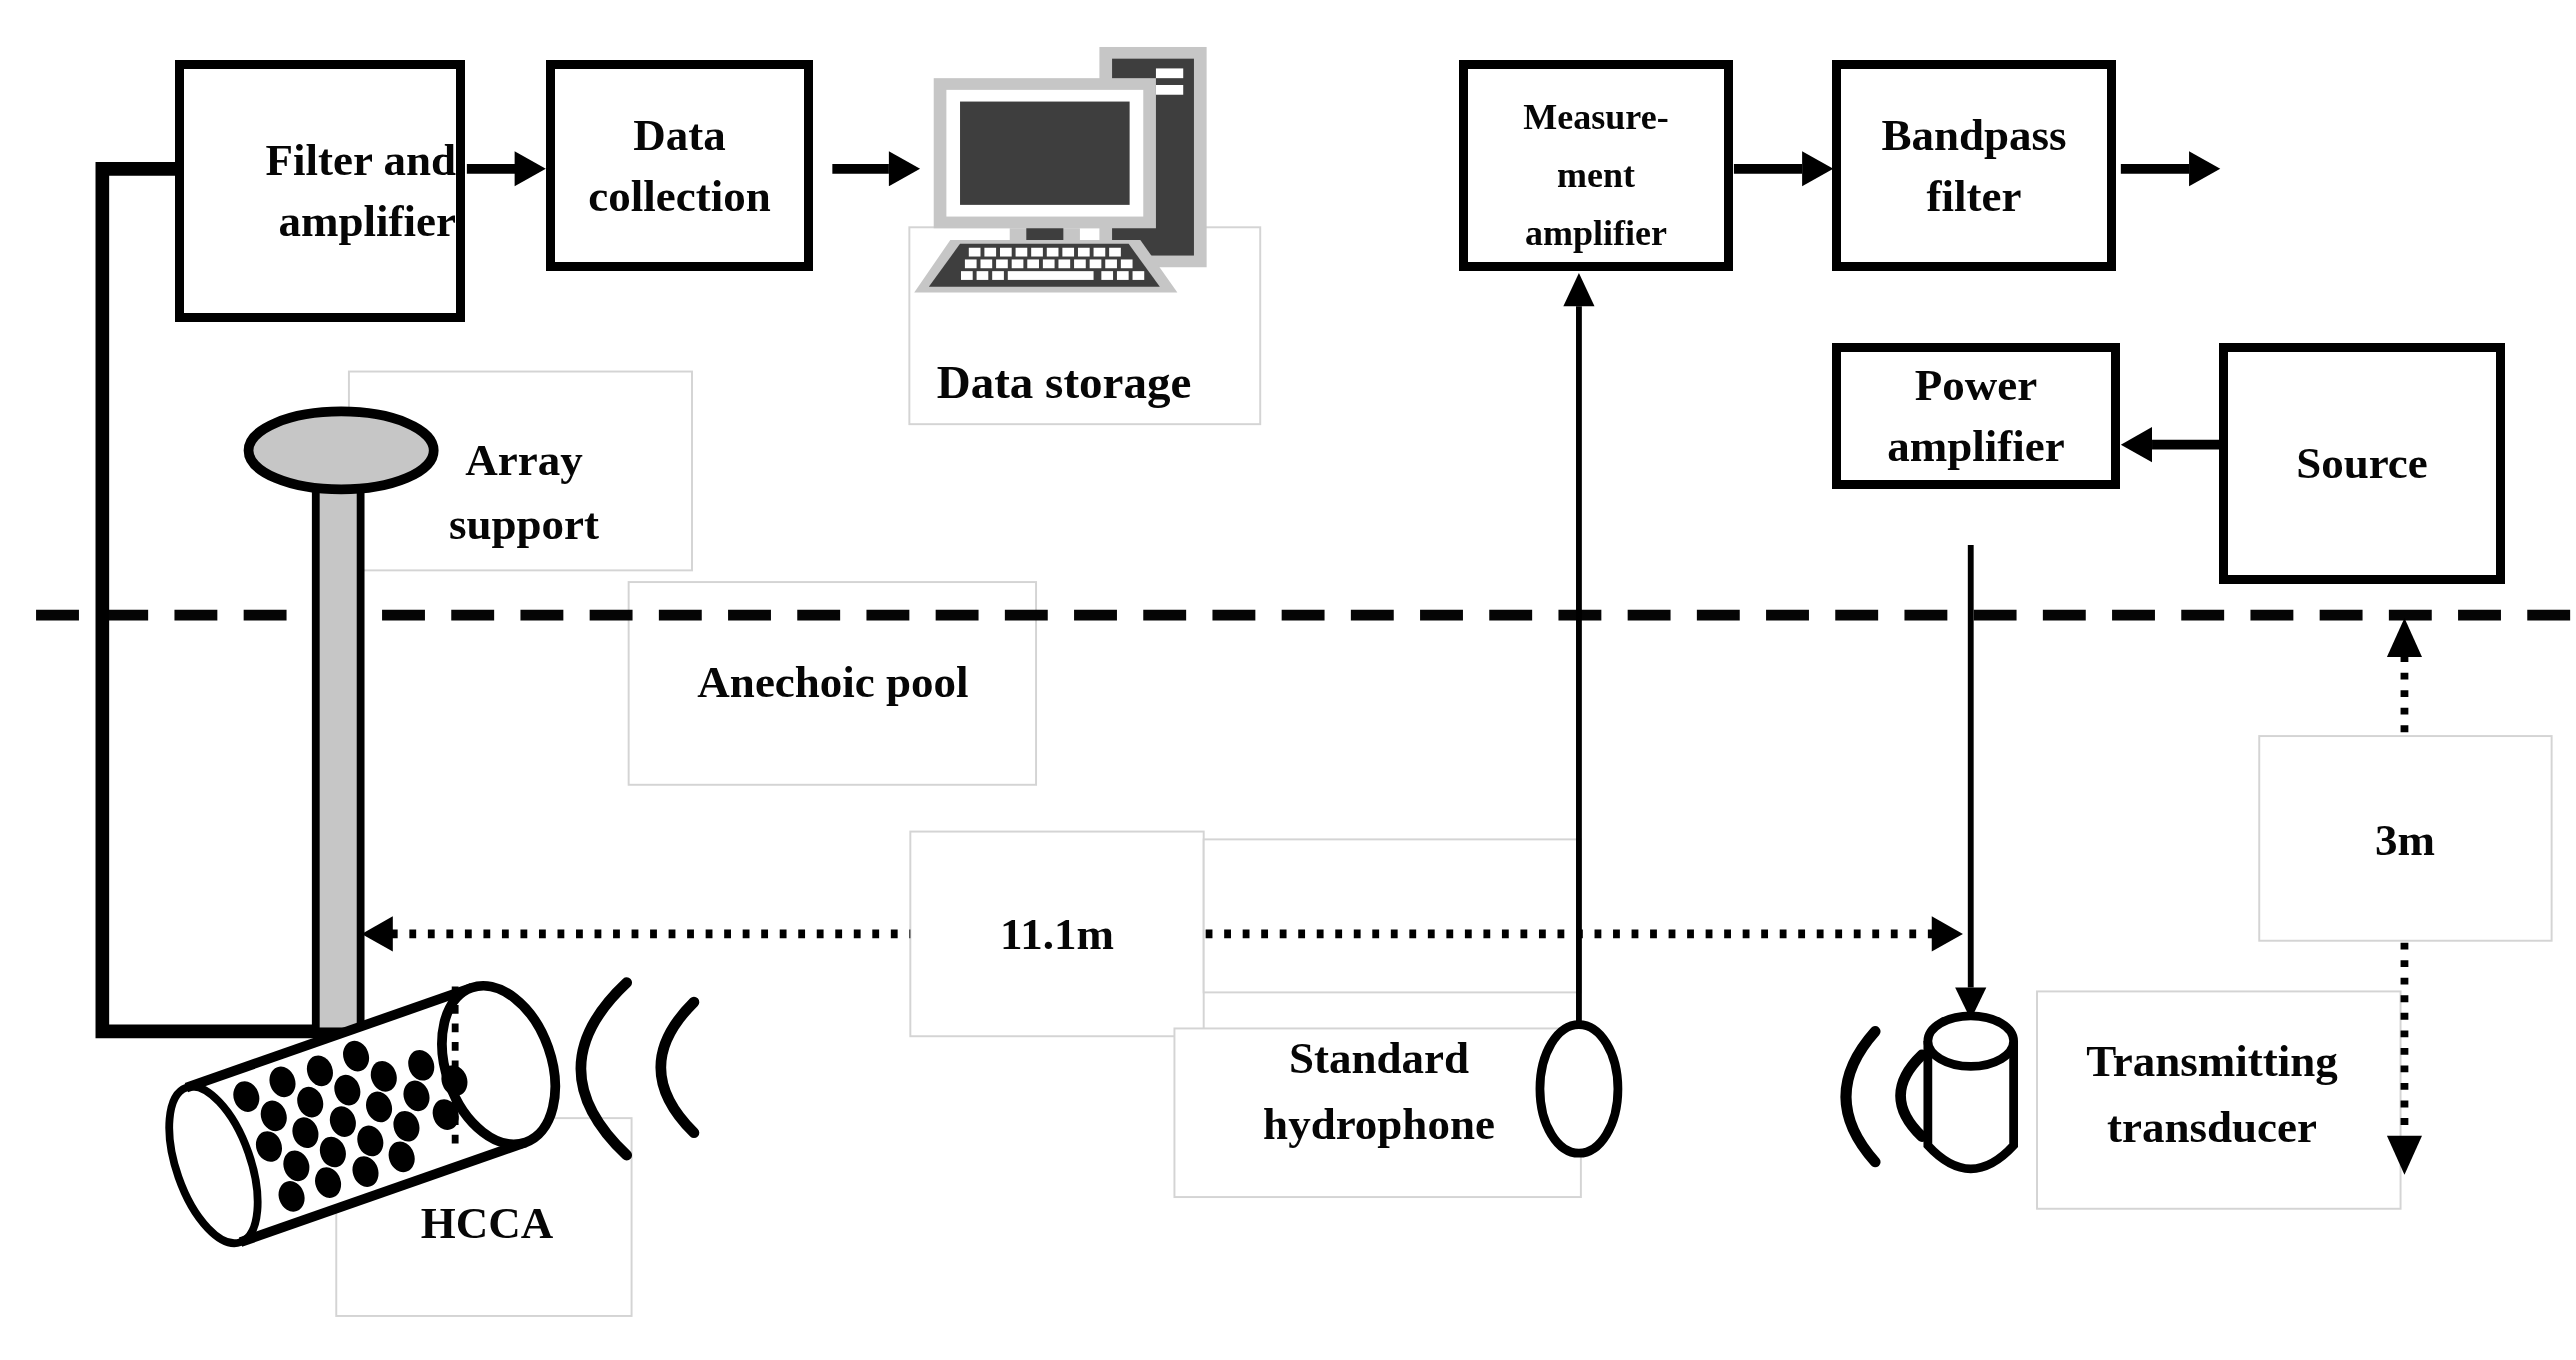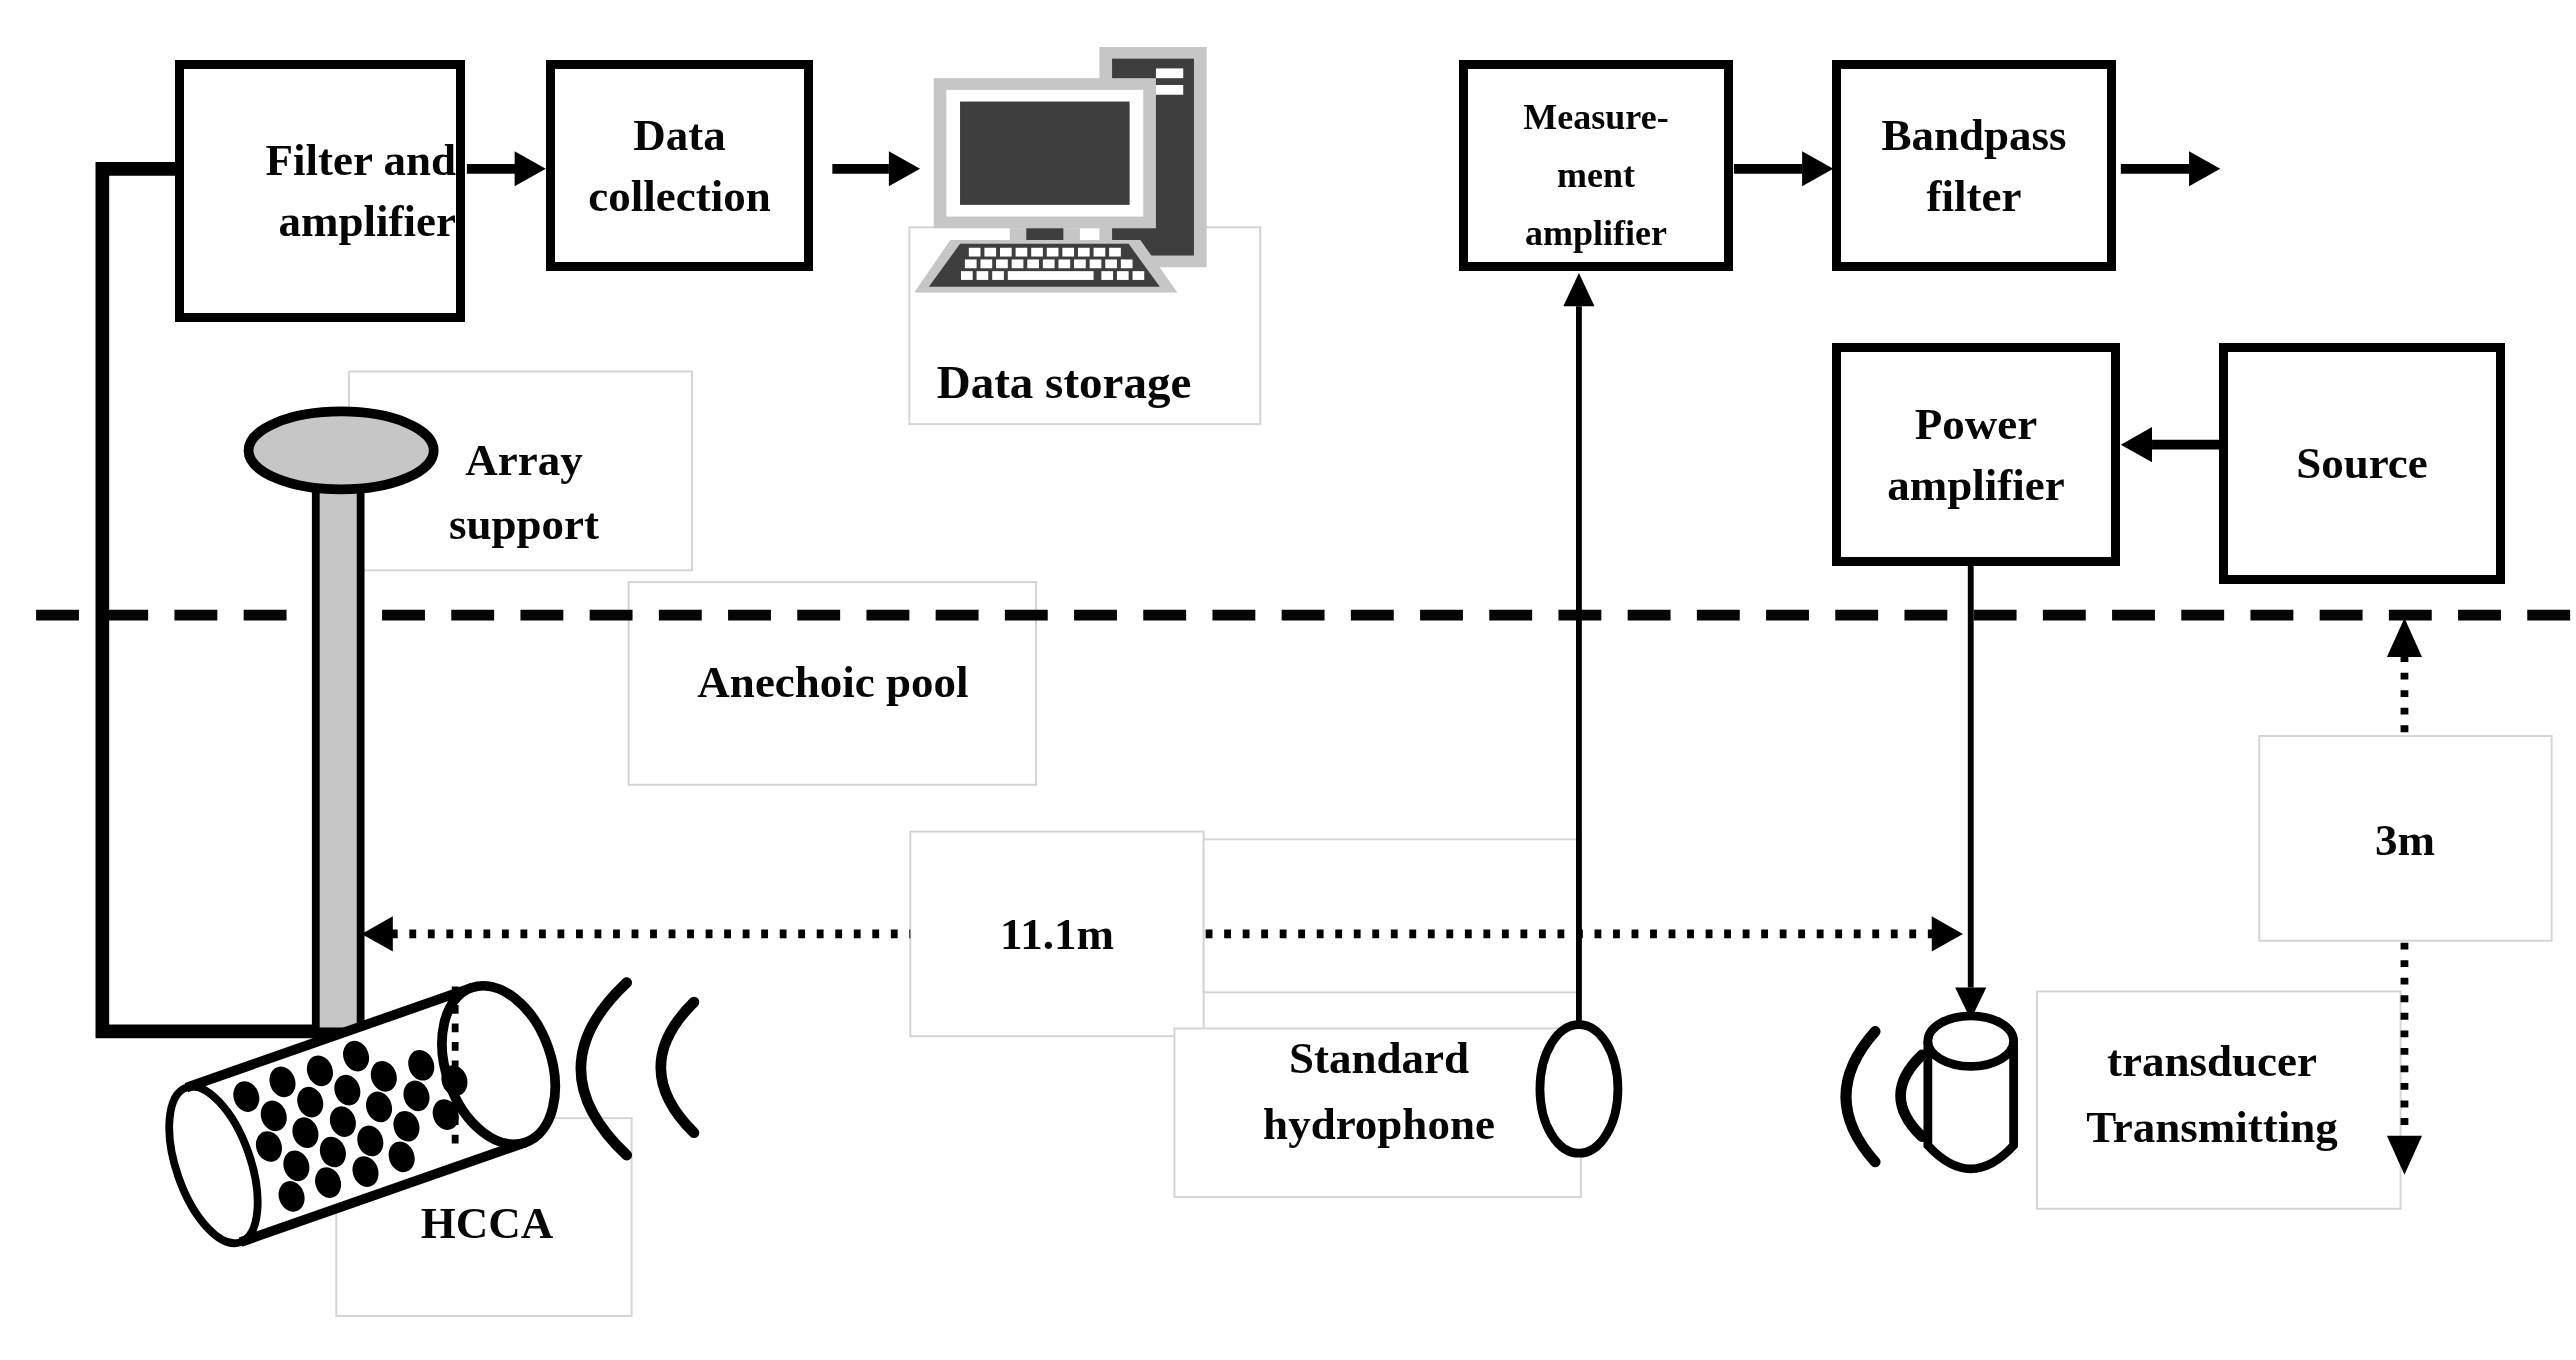--- a/index.html
+++ b/index.html
@@ -202,21 +202,21 @@
 </div>
 <div class="pbox three" style="left:1459px;top:60px;width:274px;height:211px;">
   <div>Measure-</div>
   <div>ment</div>
   <div>amplifier</div>
 </div>
 <div class="pbox" style="left:1832px;top:60px;width:284px;height:211px;">
   <div>Bandpass</div>
   <div>filter</div>
 </div>
-<div class="pbox" style="left:1832px;top:343px;width:288px;height:223px;">
+<div class="pbox" style="left:1832px;top:343px;width:288px;height:146px;">
   <div>Power</div>
   <div>amplifier</div>
 </div>
 <div class="pbox" style="left:2219px;top:343px;width:286px;height:241px;">
   <div>Source</div>
 </div>
 
 <div class="lbl" style="left:1064px;top:382px;font-size:47px;">
   <div>Data storage</div>
 </div>
@@ -231,21 +231,21 @@
   <div>11.1m</div>
 </div>
 <div class="lbl tight" style="left:1379px;top:1091px;">
   <div>Standard</div>
   <div>hydrophone</div>
 </div>
 <div class="lbl" style="left:487px;top:1223px;">
   <div>HCCA</div>
 </div>
 <div class="lbl tight" style="left:2212px;top:1094px;">
+  <div>Transmitting</div>
   <div>transducer</div>
-  <div>Transmitting</div>
 </div>
 <div class="lbl" style="left:2405px;top:840px;">
   <div>3m</div>
 </div>
 
 </div>
 
 
 </body></html>

